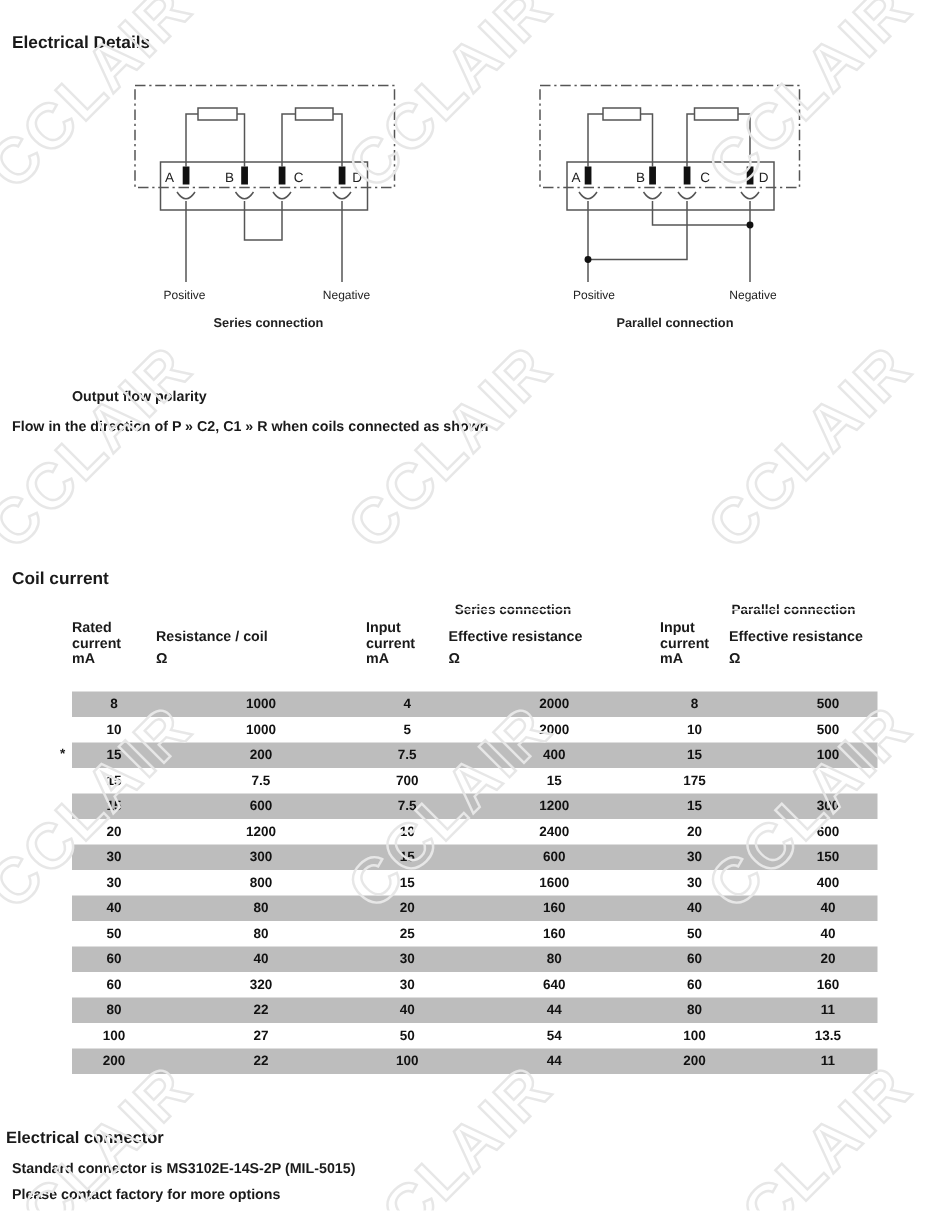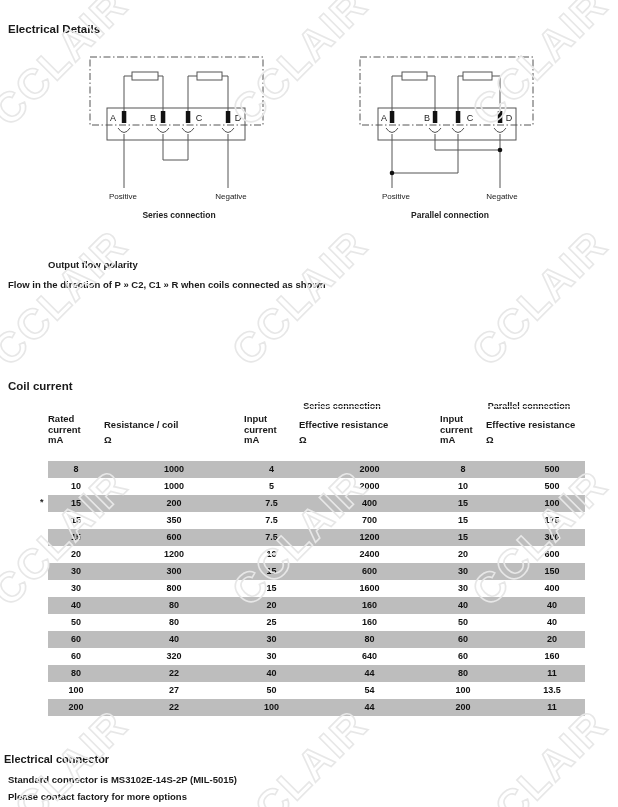--- a/index.html
+++ b/index.html
@@ -219,21 +219,20 @@
         <span class="tcell">15</span>
         <span class="tcell">200</span>
         <span class="tcell">7.5</span>
         <span class="tcell">400</span>
         <span class="tcell">15</span>
         <span class="tcell">100</span>
       </div>
       <div class="grid trow">
         <span class="row-marker"></span>
         <span class="tcell">15</span>
-        <span class="tcell">350</span>
         <span class="tcell">7.5</span>
         <span class="tcell">700</span>
         <span class="tcell">15</span>
         <span class="tcell">175</span>
       </div>
       <div class="grid trow gray">
         <span class="row-marker"></span>
         <span class="tcell">15</span>
         <span class="tcell">600</span>
         <span class="tcell">7.5</span>

